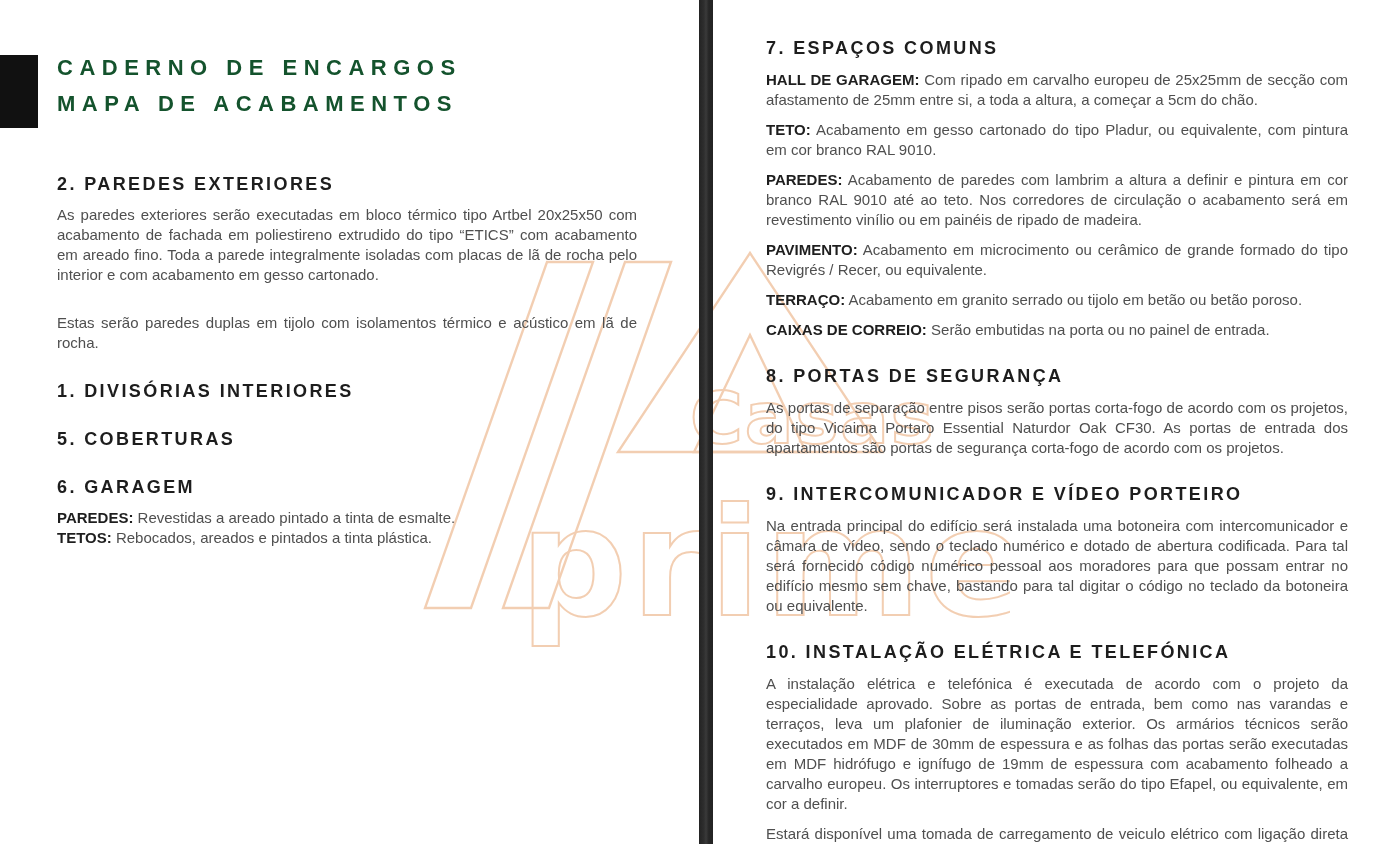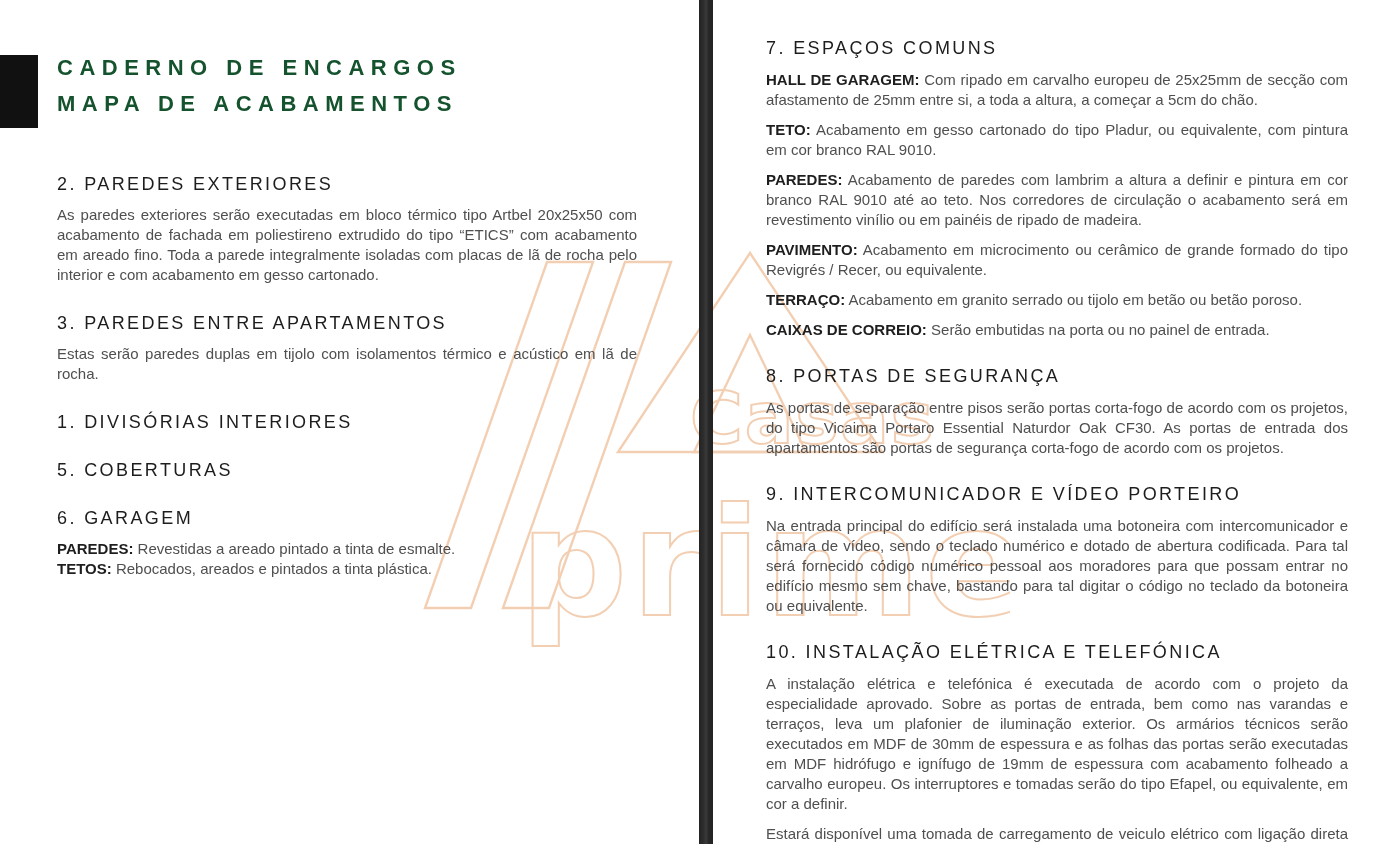--- a/index.html
+++ b/index.html
@@ -38,21 +38,21 @@
   .col-left{left:57px;width:580px;padding-top:50px;}
   .col-right{left:766px;width:582px;padding-top:38px;}
 
   .doc-title{
     font-size:22px;line-height:36px;font-weight:bold;color:#14532d;
     letter-spacing:6.5px;margin-bottom:52px;
   }
   .section{margin-bottom:28px;}
   .col-right .section{margin-bottom:26px;}
   .section h2{
-    font-size:18px;line-height:20px;font-weight:normal;color:var(--heading);
+    font-size:18px;line-height:20px;font-weight:bold;color:var(--heading);
     letter-spacing:2.4px;margin-bottom:11px;
   }
   .col-right .section h2{margin-bottom:12px;}
   .section p{
     font-size:15px;line-height:20px;color:var(--body);
     text-align:justify;margin-bottom:10px;
   }
   .section p:last-child{margin-bottom:0;}
   .section .tight p{margin-bottom:0;}
   .lbl{font-weight:bold;color:#1e1e1e;}
@@ -85,21 +85,20 @@
       <div>MAPA DE ACABAMENTOS</div>
     </div>
 
 
     <div class="section">
       <h2>2. PAREDES EXTERIORES</h2>
       <p>As paredes exteriores serão executadas em bloco térmico tipo Artbel 20x25x50 com acabamento de fachada em poliestireno extrudido do tipo “ETICS” com acabamento em areado fino. Toda a parede integralmente isoladas com placas de lã de rocha pelo interior e com acabamento em gesso cartonado.</p>
     </div>
 
     <div class="section">
-      <h2>3. PAREDES ENTRE APARTAMENTOS</h2>
       <p>Estas serão paredes duplas em tijolo com isolamentos térmico e acústico em lã de rocha.</p>
     </div>
 
     <div class="section">
       <h2>1. DIVISÓRIAS INTERIORES</h2>
     </div>
 
     <div class="section">
       <h2>5. COBERTURAS</h2>
     </div>

